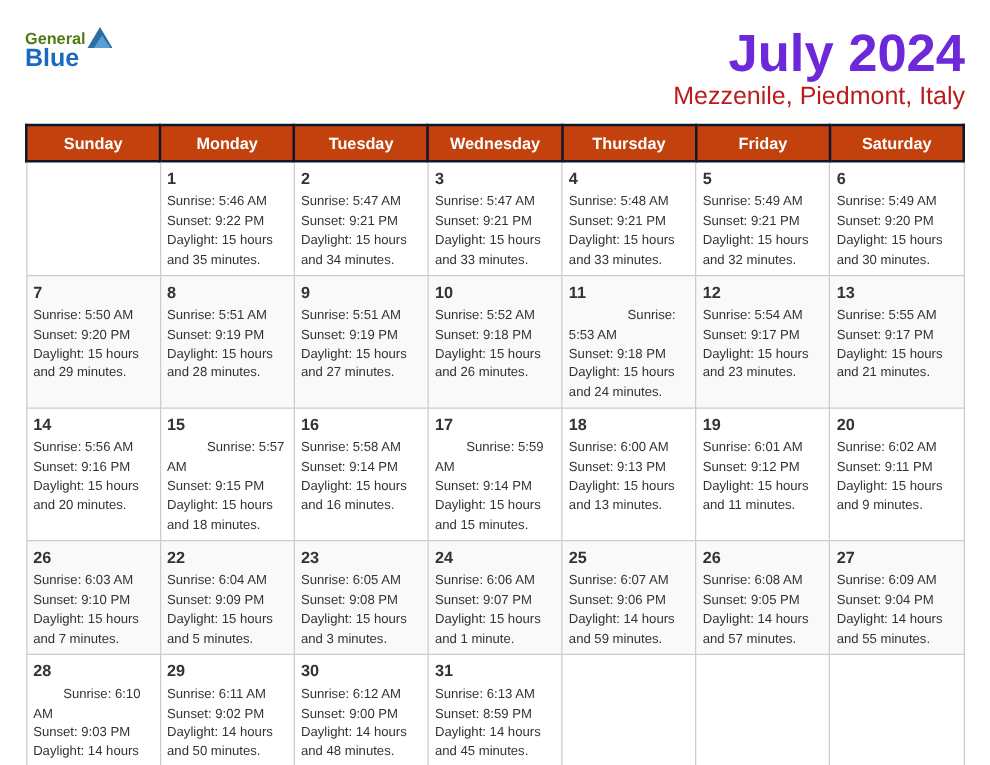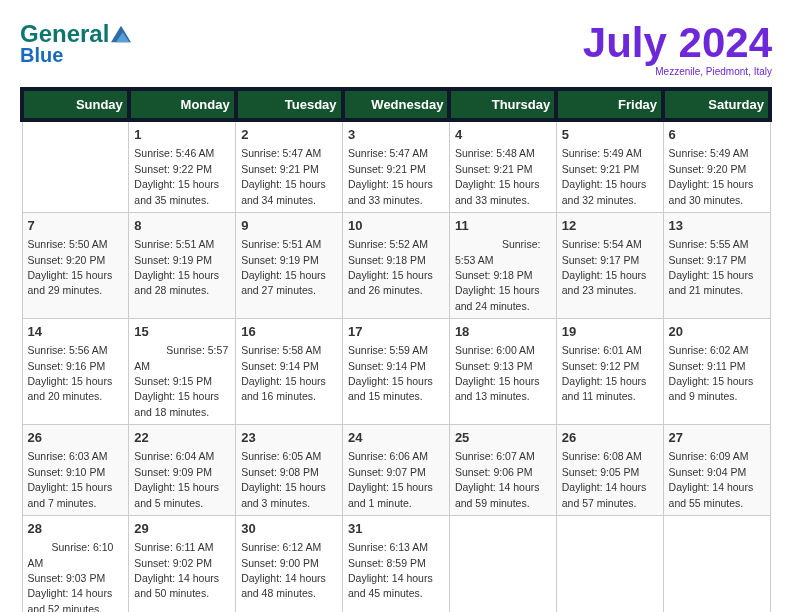--- a/index.html
+++ b/index.html
@@ -19,23 +19,23 @@
     .logo {
       display: flex;
       flex-direction: column;
       align-items: flex-start;
     }
     .logo-text {
       display: flex;
       align-items: center;
     }
     .logo-general {
-      font-size: 24px;
-      font-weight: bold;
-      color: #0f766e;
+      font-size: 13px;
+      font-weight: bold;
+      color: #4d7c0f;
     }
     .logo-blue {
       font-size: 20px;
       font-weight: bold;
       color: #1a6abf;
     }
     .logo-icon {
       width: 20px;
       height: 20px;
       margin-left: 2px;
@@ -43,36 +43,37 @@
     .title-section {
       text-align: right;
     }
     .month-title {
       font-size: 42px;
       font-weight: bold;
       color: #6d28d9;
       line-height: 1.1;
     }
     .subtitle {
-      font-size: 10px;
-      color: #6d28d9;
+      font-size: 20px;
+      color: #b91c1c;
+      text-align: center;
     }
     table {
       width: 100%;
       border-collapse: collapse;
       font-size: 11px;
     }
     thead tr th {
-      background-color: #14532d;
+      background-color: #c2410c;
       color: #fff;
       padding: 6px 4px;
-      text-align: right;
+      text-align: center;
       font-size: 13px;
       font-weight: bold;
-      border: 4px solid #0f172a;
+      border: 2px solid #0f172a;
     }
     tbody tr td {
       border: 1px solid #ccc;
       padding: 4px 5px;
       vertical-align: top;
       width: calc(100% / 7);
       min-height: 80px;
       color: #333;
       line-height: 1.4;
     }
@@ -189,21 +190,21 @@
 Daylight: 15 hours
 and 20 minutes.</span></td>
         <td><span class="day-num">15</span><span class="day-info" style="white-space: pre-line; margin-left: 32px;">Sunrise: 5:57 AM
 Sunset: 9:15 PM
 Daylight: 15 hours
 and 18 minutes.</span></td>
         <td><span class="day-num">16</span><span class="day-info" style="white-space: pre-line;">Sunrise: 5:58 AM
 Sunset: 9:14 PM
 Daylight: 15 hours
 and 16 minutes.</span></td>
-        <td><span class="day-num">17</span><span class="day-info" style="white-space: pre-line;">Sunrise: 5:59 AM
+        <td><span class="day-num">17</span><span class="day-info" style="white-space: pre-line; margin-left: 25px;">Sunrise: 5:59 AM
 Sunset: 9:14 PM
 Daylight: 15 hours
 and 15 minutes.</span></td>
         <td><span class="day-num">18</span><span class="day-info" style="white-space: pre-line;">Sunrise: 6:00 AM
 Sunset: 9:13 PM
 Daylight: 15 hours
 and 13 minutes.</span></td>
         <td><span class="day-num">19</span><span class="day-info" style="white-space: pre-line;">Sunrise: 6:01 AM
 Sunset: 9:12 PM
 Daylight: 15 hours

